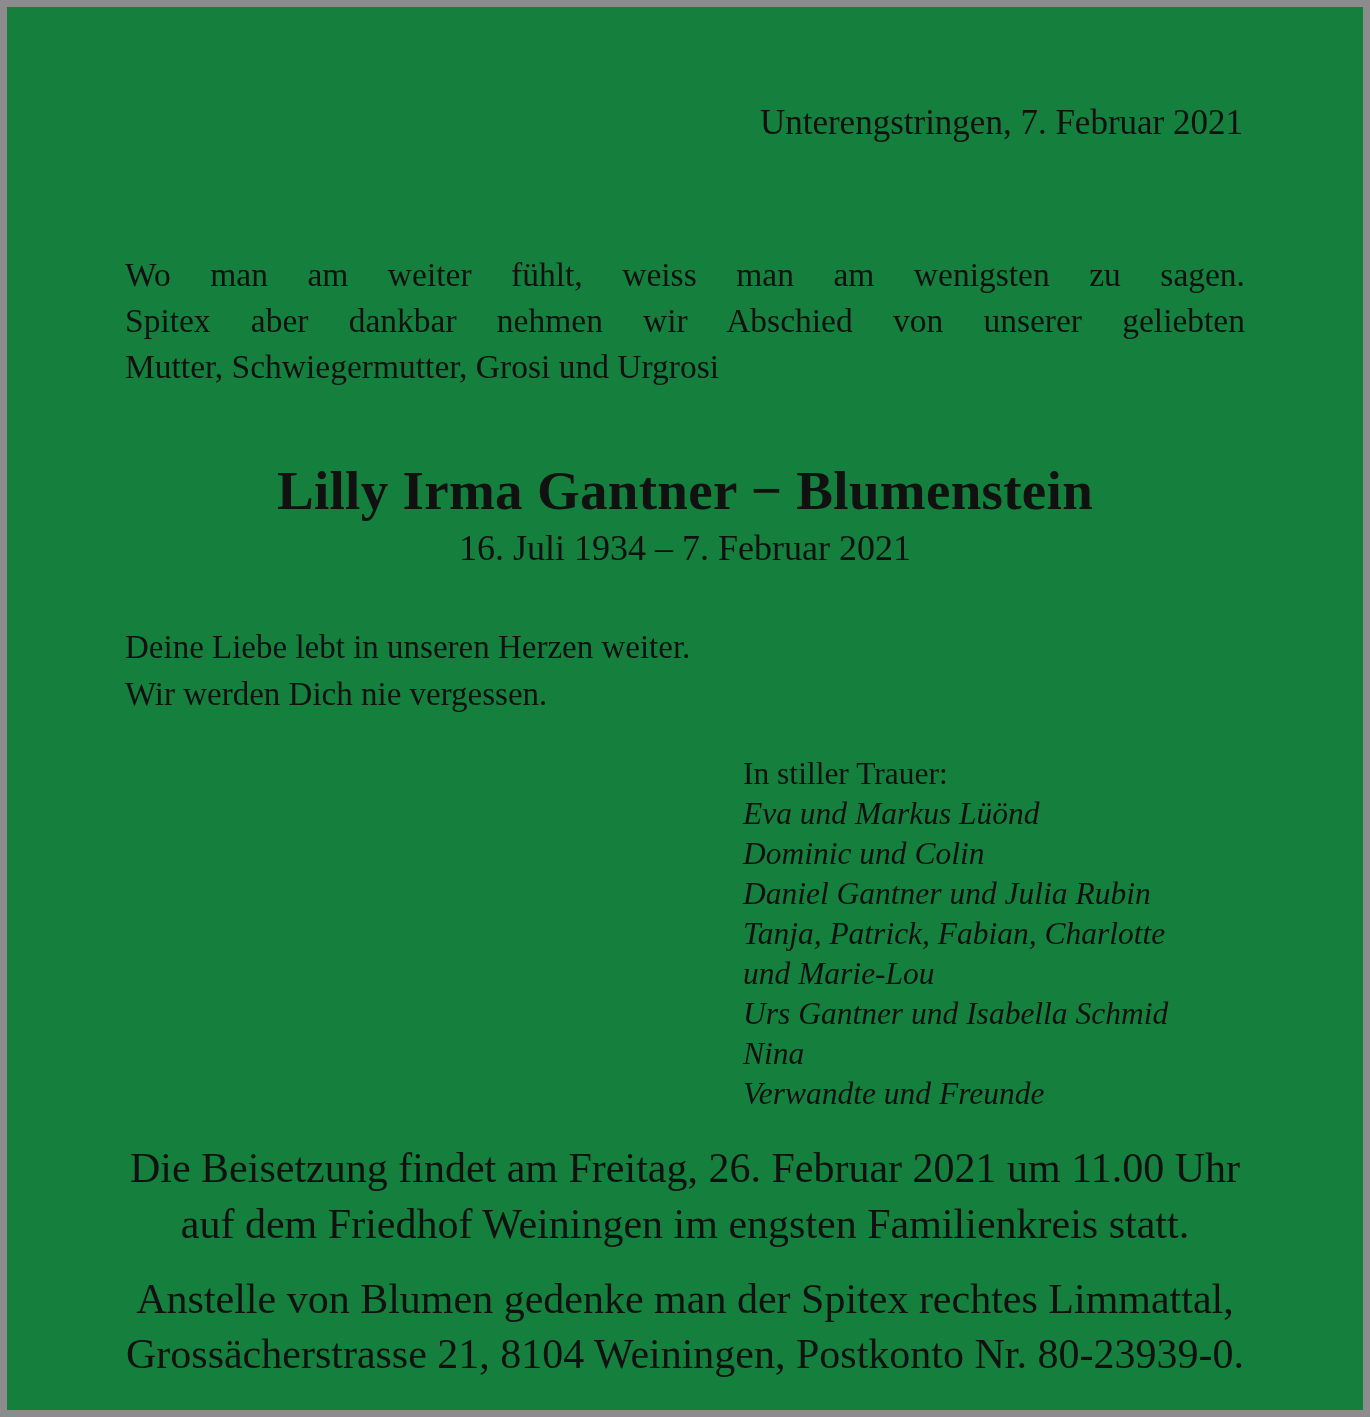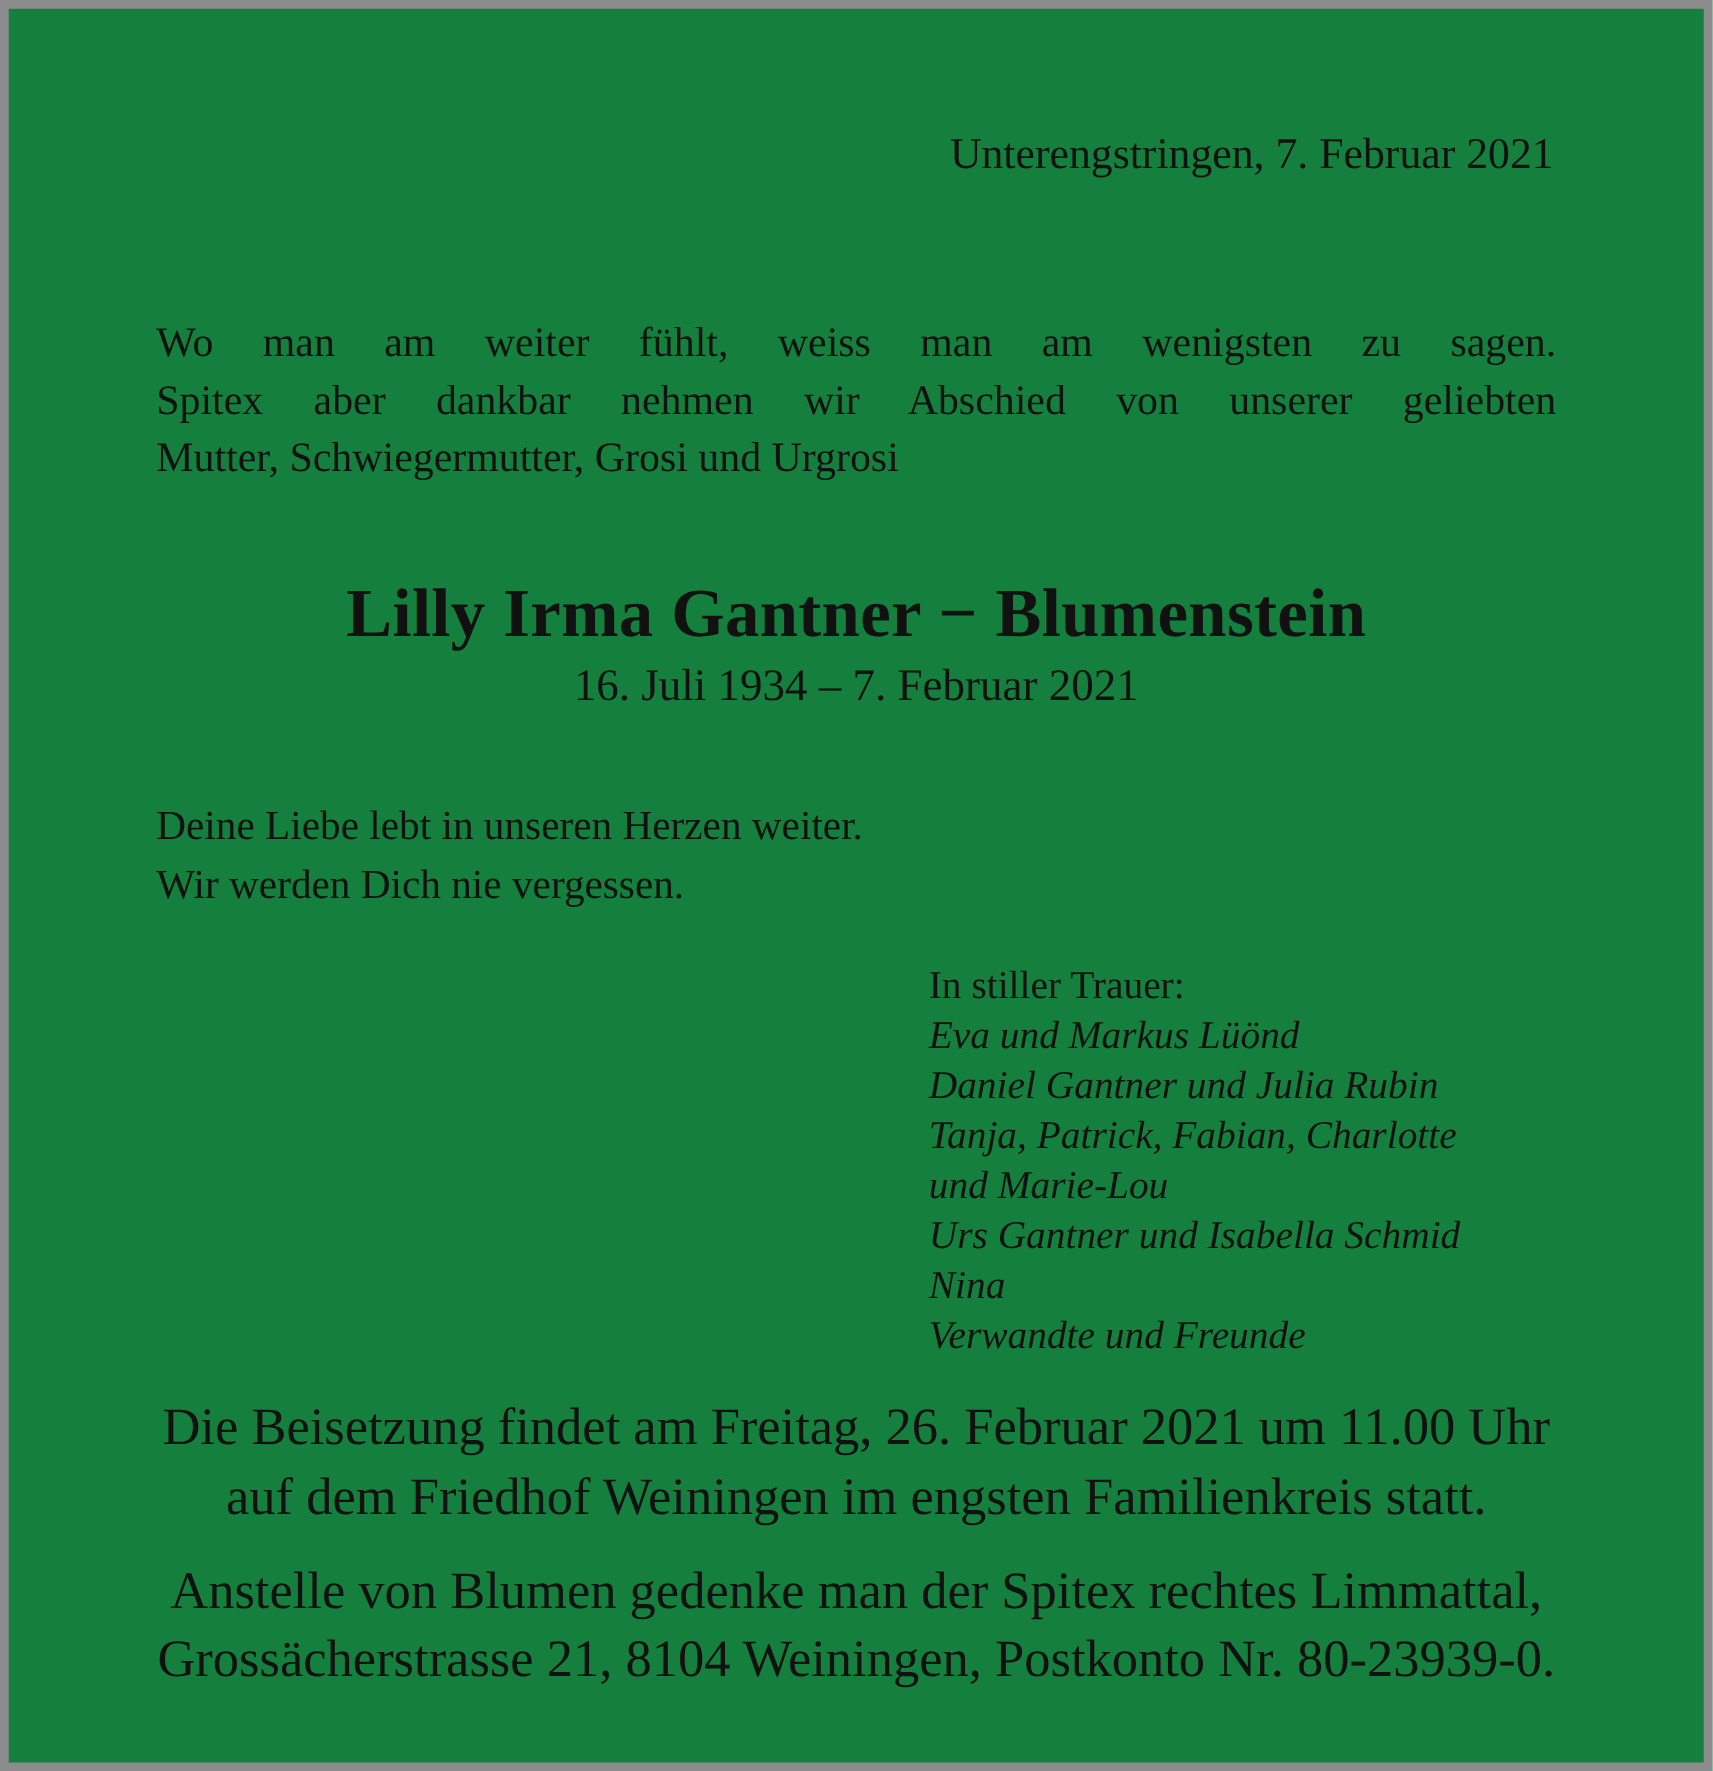--- a/index.html
+++ b/index.html
@@ -52,21 +52,21 @@
     font-weight: bold;
     letter-spacing: 0.3px;
     line-height: 1.1;
   }
   .lifespan {
     font-size: 36px;
     margin-top: 6px;
     line-height: 1.2;
   }
   .farewell {
-    margin-top: 68px;
+    margin-top: 54px;
     font-size: 33px;
     line-height: 1.42;
   }
   .mourners {
     margin-top: 36px;
     margin-left: 618px;
     font-size: 31.5px;
     line-height: 1.27;
   }
   .mourners .head {
@@ -113,20 +113,21 @@
   </div>
 
   <div class="farewell">
     <div>Deine Liebe lebt in unseren Herzen weiter.</div>
     <div>Wir werden Dich nie vergessen.</div>
   </div>
 
   <div class="mourners">
     <div class="head">In stiller Trauer:</div>
     <div class="nm">Eva und Markus Lüönd</div>
+    <div class="nm">Dominic und Colin</div>
     <div class="nm">Daniel Gantner und Julia Rubin</div>
     <div class="nm">Tanja, Patrick, Fabian, Charlotte</div>
     <div class="nm">und Marie-Lou</div>
     <div class="nm">Urs Gantner und Isabella Schmid</div>
     <div class="nm">Nina</div>
     <div class="nm">Verwandte und Freunde</div>
   </div>
 
   <div class="details">
     <div class="para">

